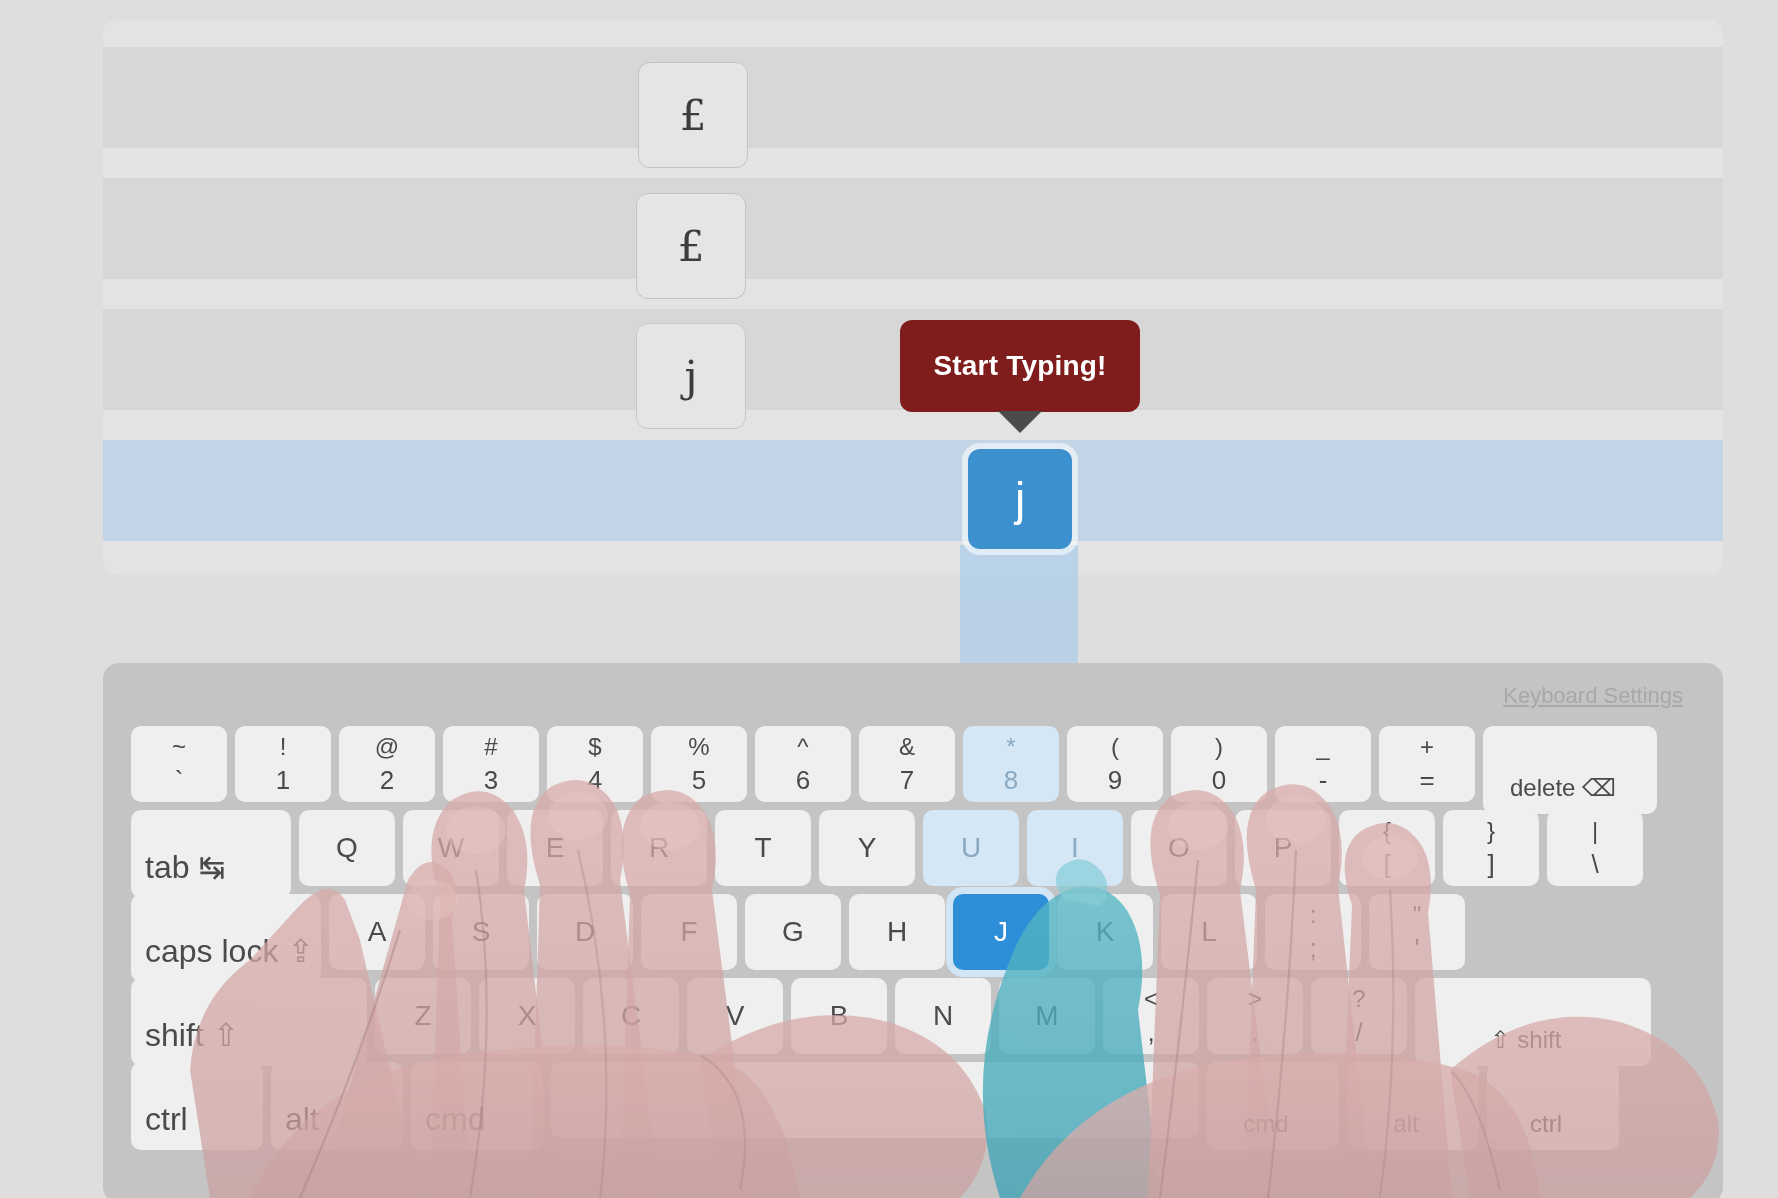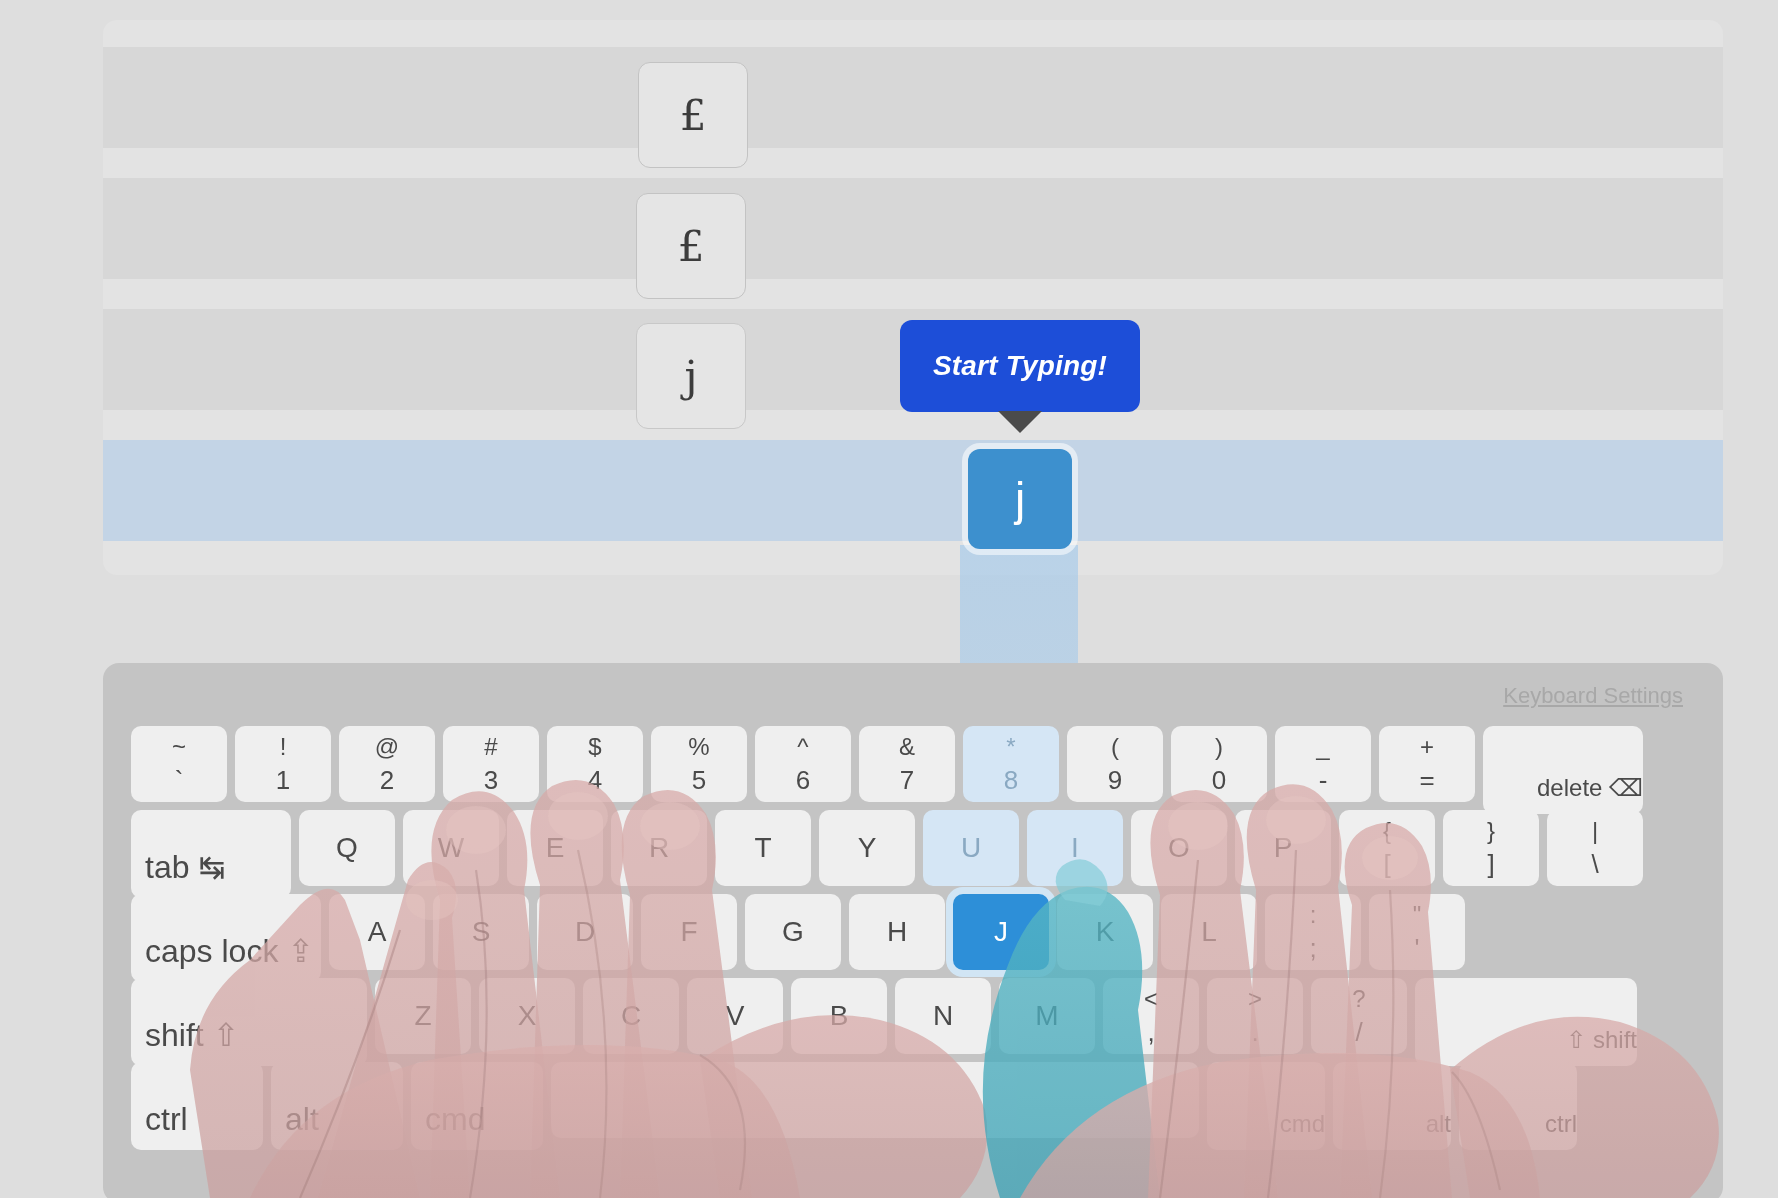--- a/index.html
+++ b/index.html
@@ -46,25 +46,24 @@
   
   .guide-column{
     position:absolute;left:960px;top:545px;width:118px;height:520px;
     background:linear-gradient(to bottom,rgba(160,200,235,.62),rgba(160,200,235,.38));
     pointer-events:none;
   }
 
   
   .tooltip{
     position:absolute;left:900px;top:320px;width:240px;height:92px;
-    background:#1d4ed8;border-radius:12px;
+    background:#7f1d1d;border-radius:12px;
     display:flex;align-items:center;justify-content:center;
     color:#fff;font-size:28px;font-weight:bold;letter-spacing:.2px;
     z-index:40;
-    font-style:italic;
   }
   .tooltip-arrow{
     position:absolute;left:50%;bottom:-21px;margin-left:-22px;
     width:0;height:0;border-left:22px solid transparent;
     border-right:22px solid transparent;border-top:22px solid #4b4b4b;
   }
 
   
   .keyboard{
     position:absolute;left:103px;top:655px;width:1620px;height:540px;
@@ -82,21 +81,21 @@
     display:flex;align-items:center;justify-content:center;
     font-size:28px;color:#4a4a4a;
   }
   .key .dual{
     display:flex;flex-direction:column;align-items:center;
     justify-content:center;line-height:1.08;
   }
   .key .dual .top{font-size:24px;}
   .key .dual .bot{font-size:26px;margin-top:6px;}
   .key.wide-label{justify-content:flex-start;padding-left:14px;align-items:flex-end;padding-bottom:12px;font-size:32px;}
-  .key.wide-label-r{justify-content:flex-end;align-items:flex-end;padding-bottom:12px;font-size:24px;}
+  .key.wide-label-r{padding-right:14px;align-items:flex-end;padding-bottom:12px;font-size:24px;}
   .key.w-tab{width:146px;}
   .key.w-del{width:160px;}
   .key.w-caps{width:176px;}
   .key.w-enter{width:172px;}
   .key.w-lshift{width:222px;}
   .key.w-rshift{width:222px;}
   .key.w-mod{width:118px;}
   .key.w-space{width:648px;}
   .key.highlight{background:#d5e6f5;color:#8aa9c2;}
   .key.active{background:#2d8fd8;color:#ffffff;box-shadow:0 0 0 7px rgba(210,231,247,.95);}

